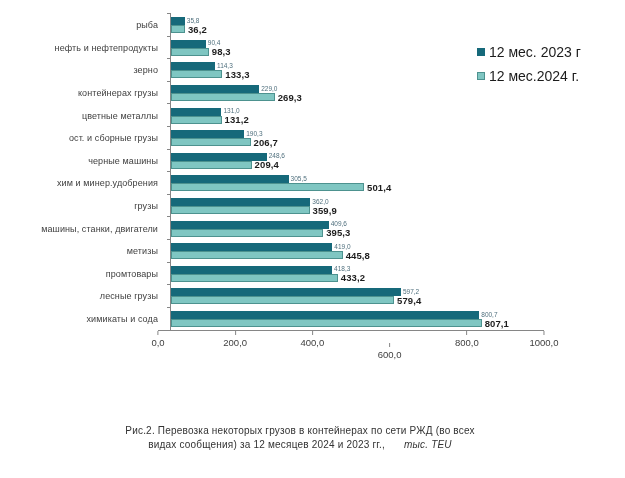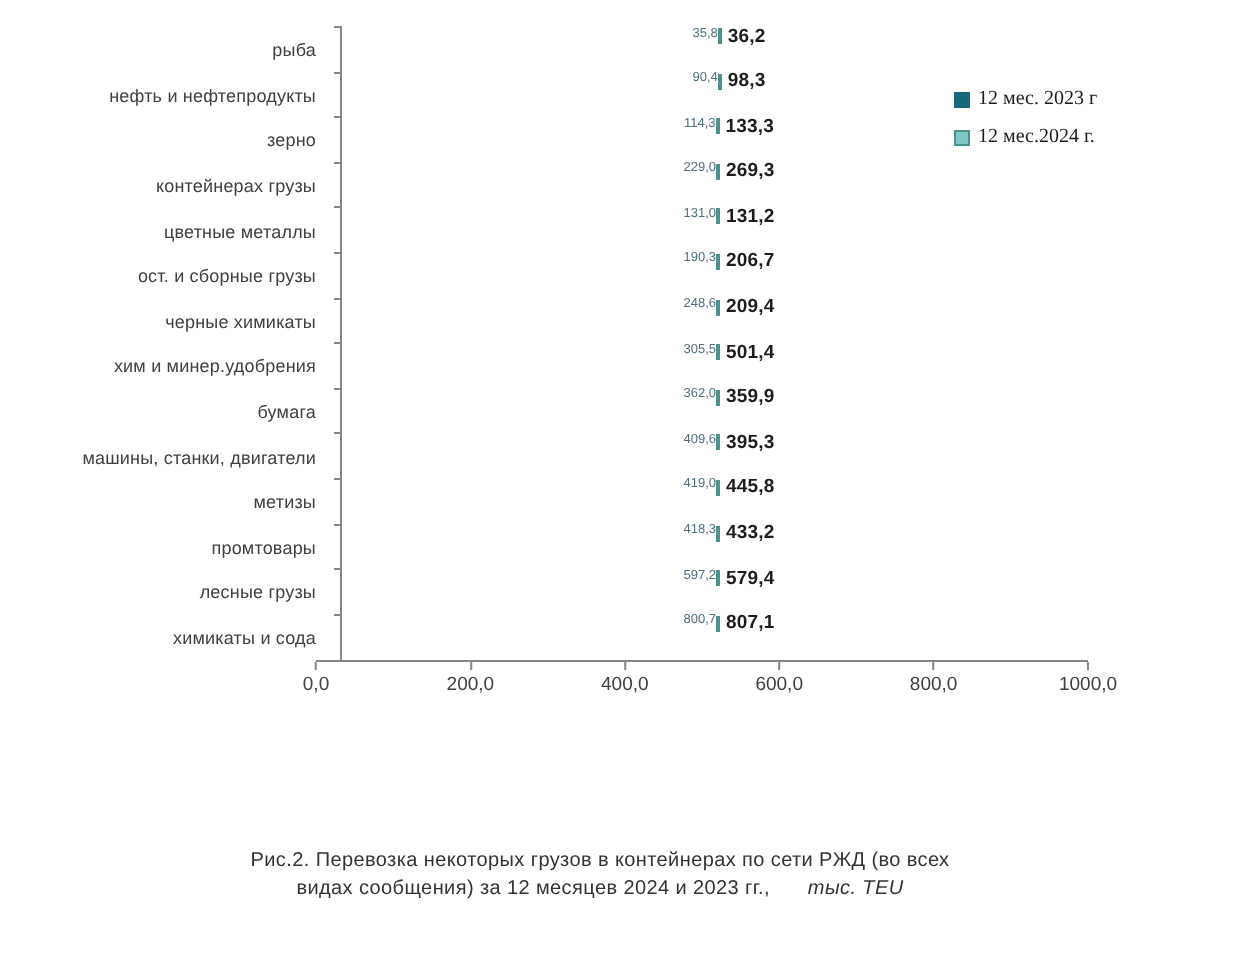--- a/index.html
+++ b/index.html
@@ -14,21 +14,21 @@
   .chart{position:absolute;left:0;top:14px;width:625px;}
   .rows{}
   .row{display:flex;align-items:center;height:22.6px;}
   .cat{
     width:158px;flex:0 0 158px;text-align:right;padding-right:12px;
     font-size:9px;color:#404040;letter-spacing:.1px;white-space:nowrap;
   }
   .bars{
     position:relative;width:385px;flex:0 0 385px;height:100%;
     border-left:1px solid #868686;
-    display:flex;flex-direction:row;justify-content:center;
+    display:flex;flex-direction:column;justify-content:center;
   }
   
   .bars::before{
     content:"";position:absolute;left:-4px;top:-1px;width:4px;height:1px;background:#868686;
   }
   .barline{display:flex;align-items:center;height:8px;}
   .bar{height:8px;}
   .bar.s2023{background:var(--c2023);}
   .bar.s2024{background:var(--c2024);border:1px solid #4d928f;box-sizing:border-box;}
   .val-small{
@@ -47,21 +47,21 @@
   }
   .xtick{position:absolute;top:0;transform:translateX(-50%);text-align:center;}
   .xtick .mark{width:1px;height:4px;background:#868686;margin:0 auto;}
   .xtick .lbl{font-size:9.5px;color:#404040;margin-top:2px;white-space:nowrap;}
 
   
   .legend{position:absolute;left:477px;top:44px;display:flex;flex-direction:column;gap:8px;}
   .legend-item{display:flex;align-items:center;gap:4px;}
   .legend-swatch{width:8px;height:8px;flex:0 0 8px;}
   .legend-swatch.l2024{border:1px solid #4d928f;box-sizing:border-box;}
-  .legend-label{font-size:10px;color:#1c1c1c;white-space:nowrap;font-family:Liberation Serif, serif;}
+  .legend-label{font-size:14px;color:#1c1c1c;white-space:nowrap;}
 
   
   .caption{
     position:absolute;left:0;top:424px;width:600px;text-align:center;
     font-size:10px;color:#333333;line-height:1.38;letter-spacing:.2px;
   }
   .caption .italic{font-style:italic;margin-left:16px;}
 </style>
 </head>
 <body>
@@ -142,21 +142,21 @@
               <div class="bar s2023" style="width: 19.03%;"></div>
               <span class="val-small">190,3</span>
             </div>
             <div class="barline">
               <div class="bar s2024" style="width: 20.67%;"></div>
               <span class="val-big">206,7</span>
             </div>
           </div>
         </div>
         <div class="row">
-          <div class="cat">черные химикаты</div>
+          <div class="cat">черные машины</div>
           <div class="bars">
             <div class="barline">
               <div class="bar s2023" style="width: 24.86%;"></div>
               <span class="val-small">248,6</span>
             </div>
             <div class="barline">
               <div class="bar s2024" style="width: 20.94%;"></div>
               <span class="val-big">209,4</span>
             </div>
           </div>
@@ -168,21 +168,21 @@
               <div class="bar s2023" style="width: 30.55%;"></div>
               <span class="val-small">305,5</span>
             </div>
             <div class="barline">
               <div class="bar s2024" style="width: 50.14%;"></div>
               <span class="val-big">501,4</span>
             </div>
           </div>
         </div>
         <div class="row">
-          <div class="cat">бумага</div>
+          <div class="cat">грузы</div>
           <div class="bars">
             <div class="barline">
               <div class="bar s2023" style="width: 36.2%;"></div>
               <span class="val-small">362,0</span>
             </div>
             <div class="barline">
               <div class="bar s2024" style="width: 35.99%;"></div>
               <span class="val-big">359,9</span>
             </div>
           </div>
@@ -259,21 +259,21 @@
           <div class="lbl">0,0</div>
         </div>
         <div class="xtick" style="left: 20%;">
           <div class="mark"></div>
           <div class="lbl">200,0</div>
         </div>
         <div class="xtick" style="left: 40%;">
           <div class="mark"></div>
           <div class="lbl">400,0</div>
         </div>
-        <div class="xtick" style="left: 60%;">
+        <div class="xtick" style="left: 60%; margin-top: 12px;">
           <div class="mark"></div>
           <div class="lbl">600,0</div>
         </div>
         <div class="xtick" style="left: 80%;">
           <div class="mark"></div>
           <div class="lbl">800,0</div>
         </div>
         <div class="xtick" style="left: 100%;">
           <div class="mark"></div>
           <div class="lbl">1000,0</div>

